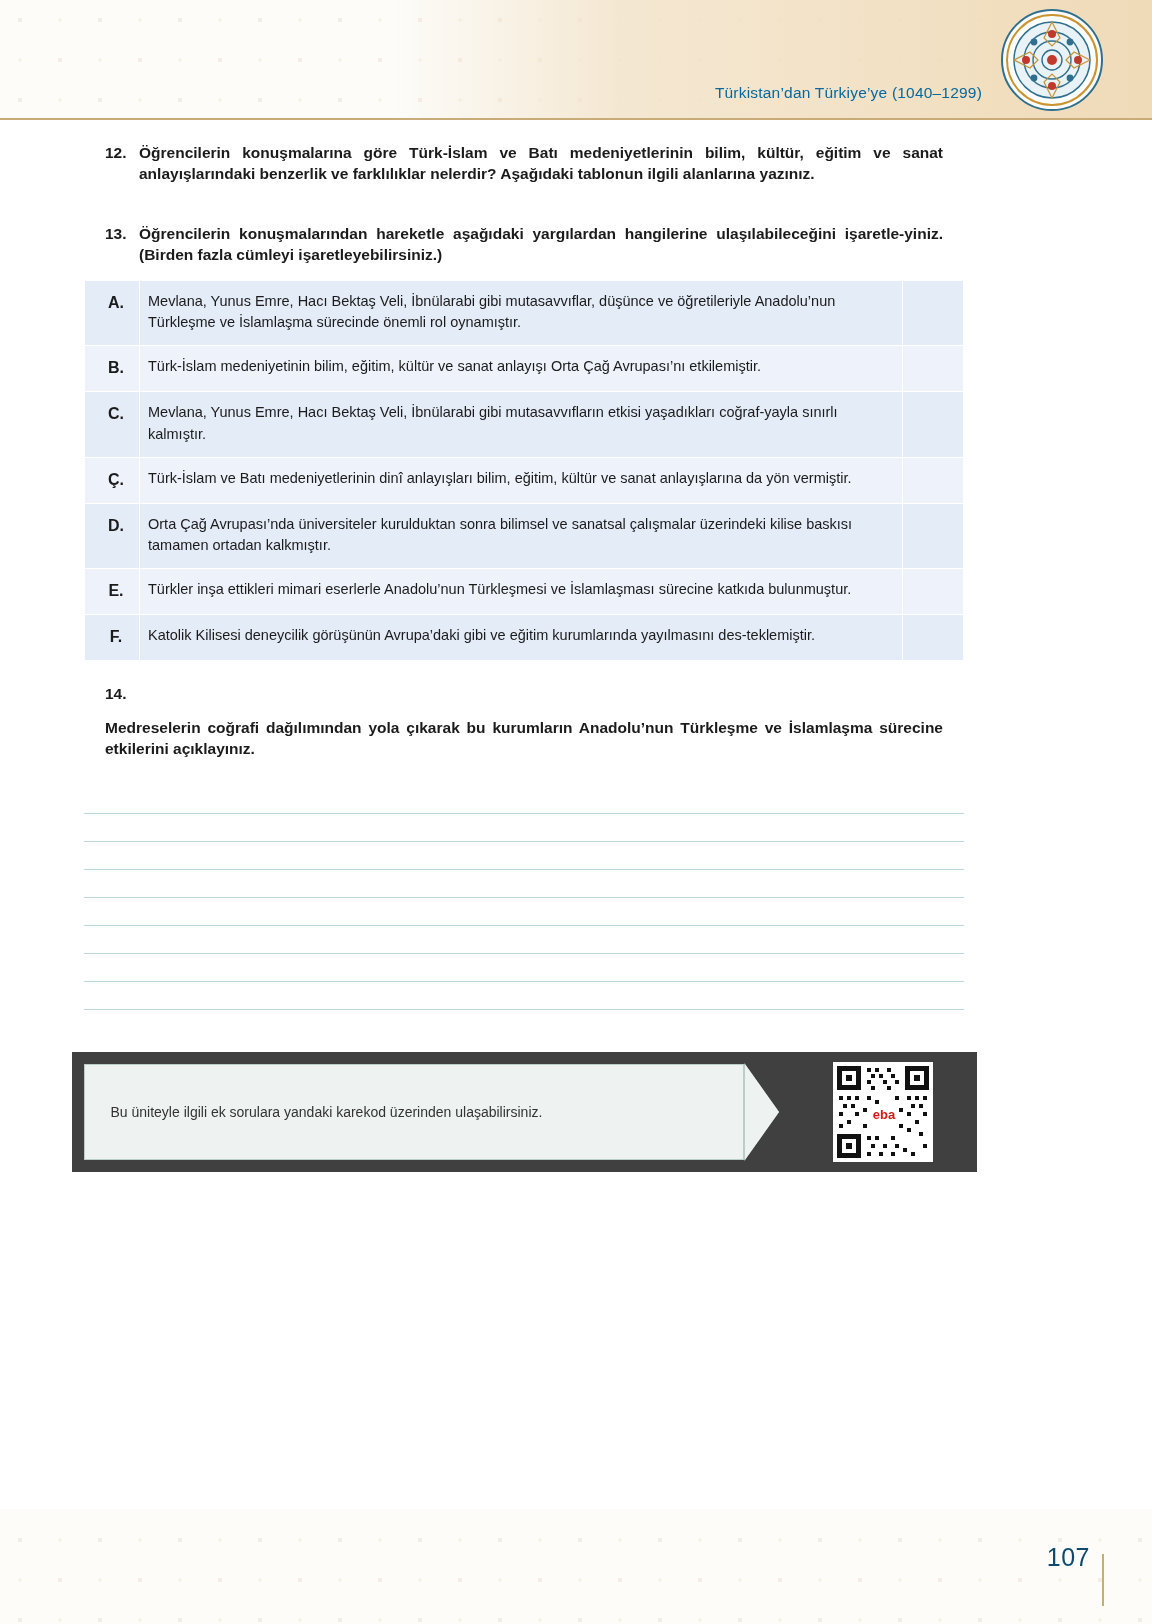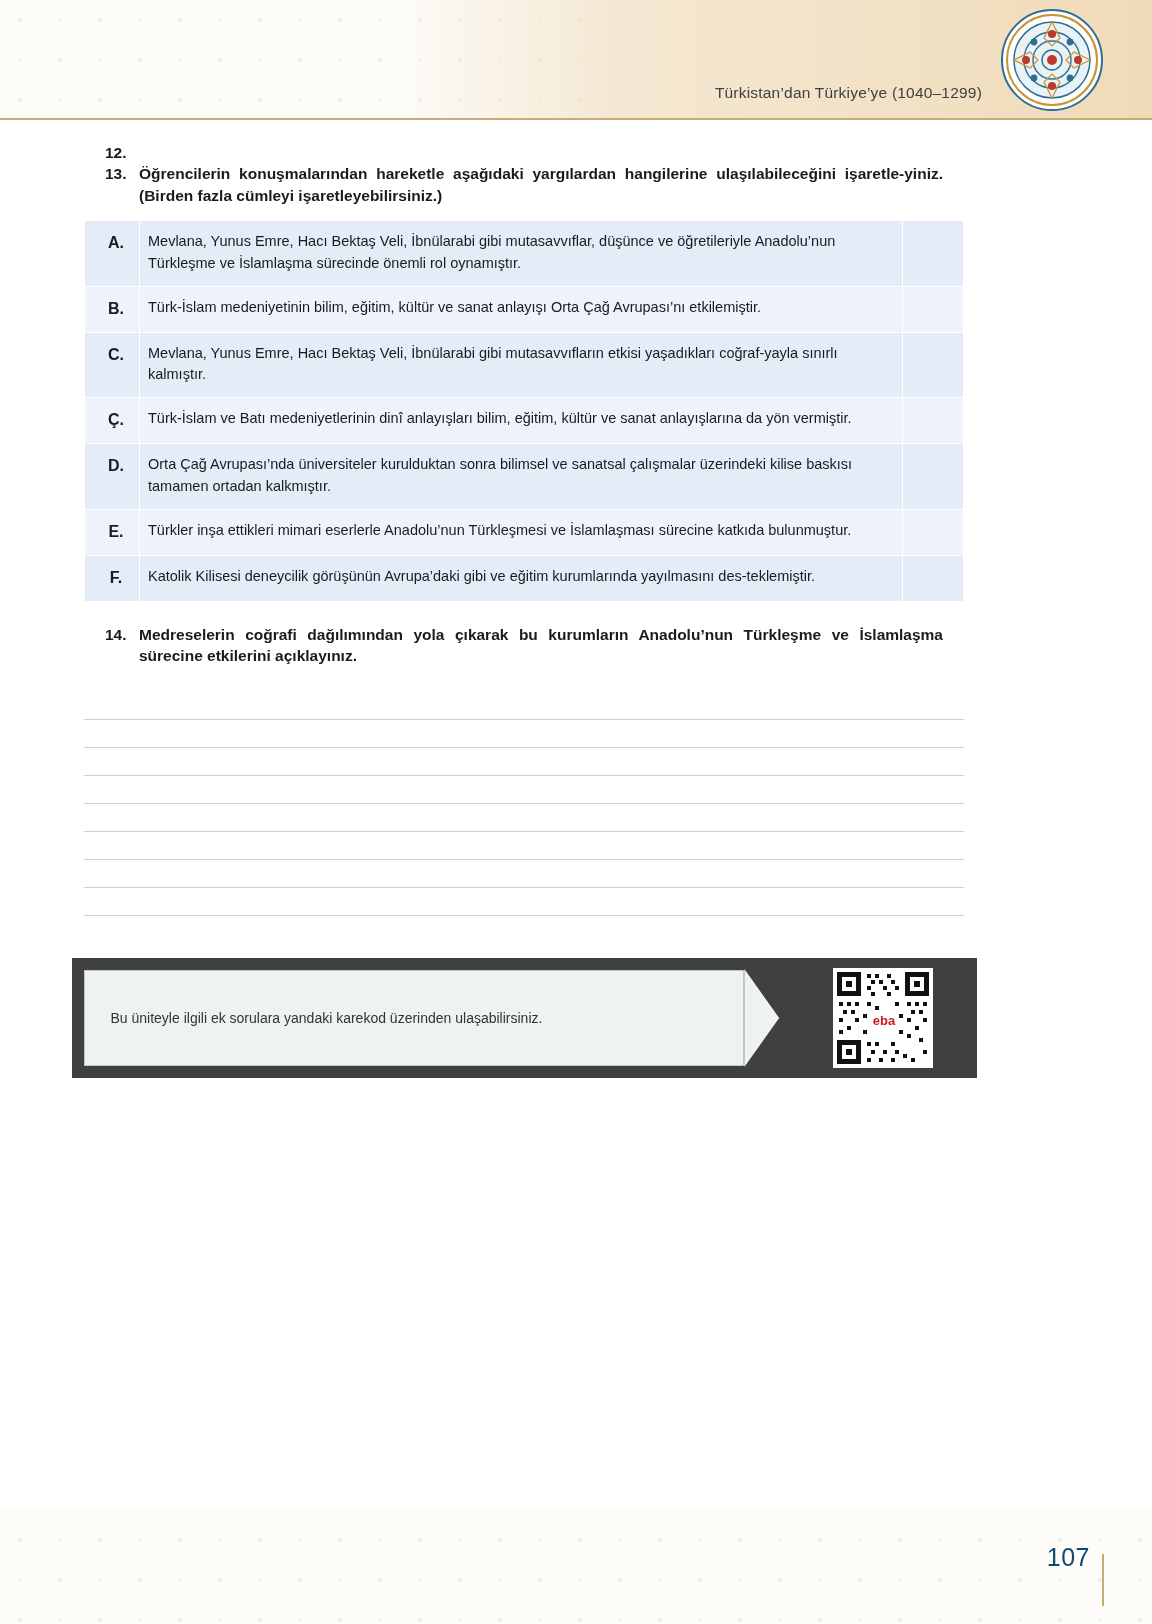--- a/index.html
+++ b/index.html
@@ -61,21 +61,21 @@
     left: 0;
     right: 0;
     height: 2px;
     background: #c8ab77;
   }
   .header-title {
     position: absolute;
     right: 170px;
     top: 84px;
     font-size: 15.5px;
-    color: #404040;
+    color: #0369a1;
     letter-spacing: .2px;
     white-space: nowrap;
   }
   .medallion {
     position: absolute;
     right: 48px;
     top: 8px;
     width: 104px;
     height: 104px;
   }
@@ -101,22 +101,22 @@
     flex: 0 0 34px;
     line-height: 1.38;
   }
   .q-text {
     font-weight: bold;
     font-size: 15.5px;
     line-height: 1.38;
     text-align: justify;
   }
   .q12 { margin-top: 22px; }
-  .q13 { }
-  .q14 { margin-top: 22px; }
+  .q13 { margin-top: 38px; }
+  .q14 { margin-top: 22px; flex-direction: column; }
 
   
   .table12 {
     margin: 16px auto 0 auto;
     width: 880px;
     border-collapse: collapse;
     table-layout: fixed;
   }
   .table12 th {
     background: #d8eff0;
@@ -283,20 +283,21 @@
         <path d="M90 52 L74 60 L66 52 L74 44 Z"></path>
       </g>
     </svg>
   </div>
 </div>
 
 <div class="content">
 
   <div class="q q12">
     <div class="q-num">12.</div>
+    <div class="q-text">Öğrencilerin konuşmalarına göre Türk-İslam ve Batı medeniyetlerinin bilim, kültür, eğitim ve sanat anlayışlarındaki benzerlik ve farklılıklar nelerdir? Aşağıdaki tablonun ilgili alanlarına yazınız.</div>
   </div>
 
 
   <div class="q q13">
     <div class="q-num">13.</div>
     <div class="q-text">Öğrencilerin konuşmalarından hareketle aşağıdaki yargılardan hangilerine ulaşılabileceğini işaretle-yiniz. (Birden fazla cümleyi işaretleyebilirsiniz.)</div>
   </div>
 
   <table class="opts">
     <tbody>

